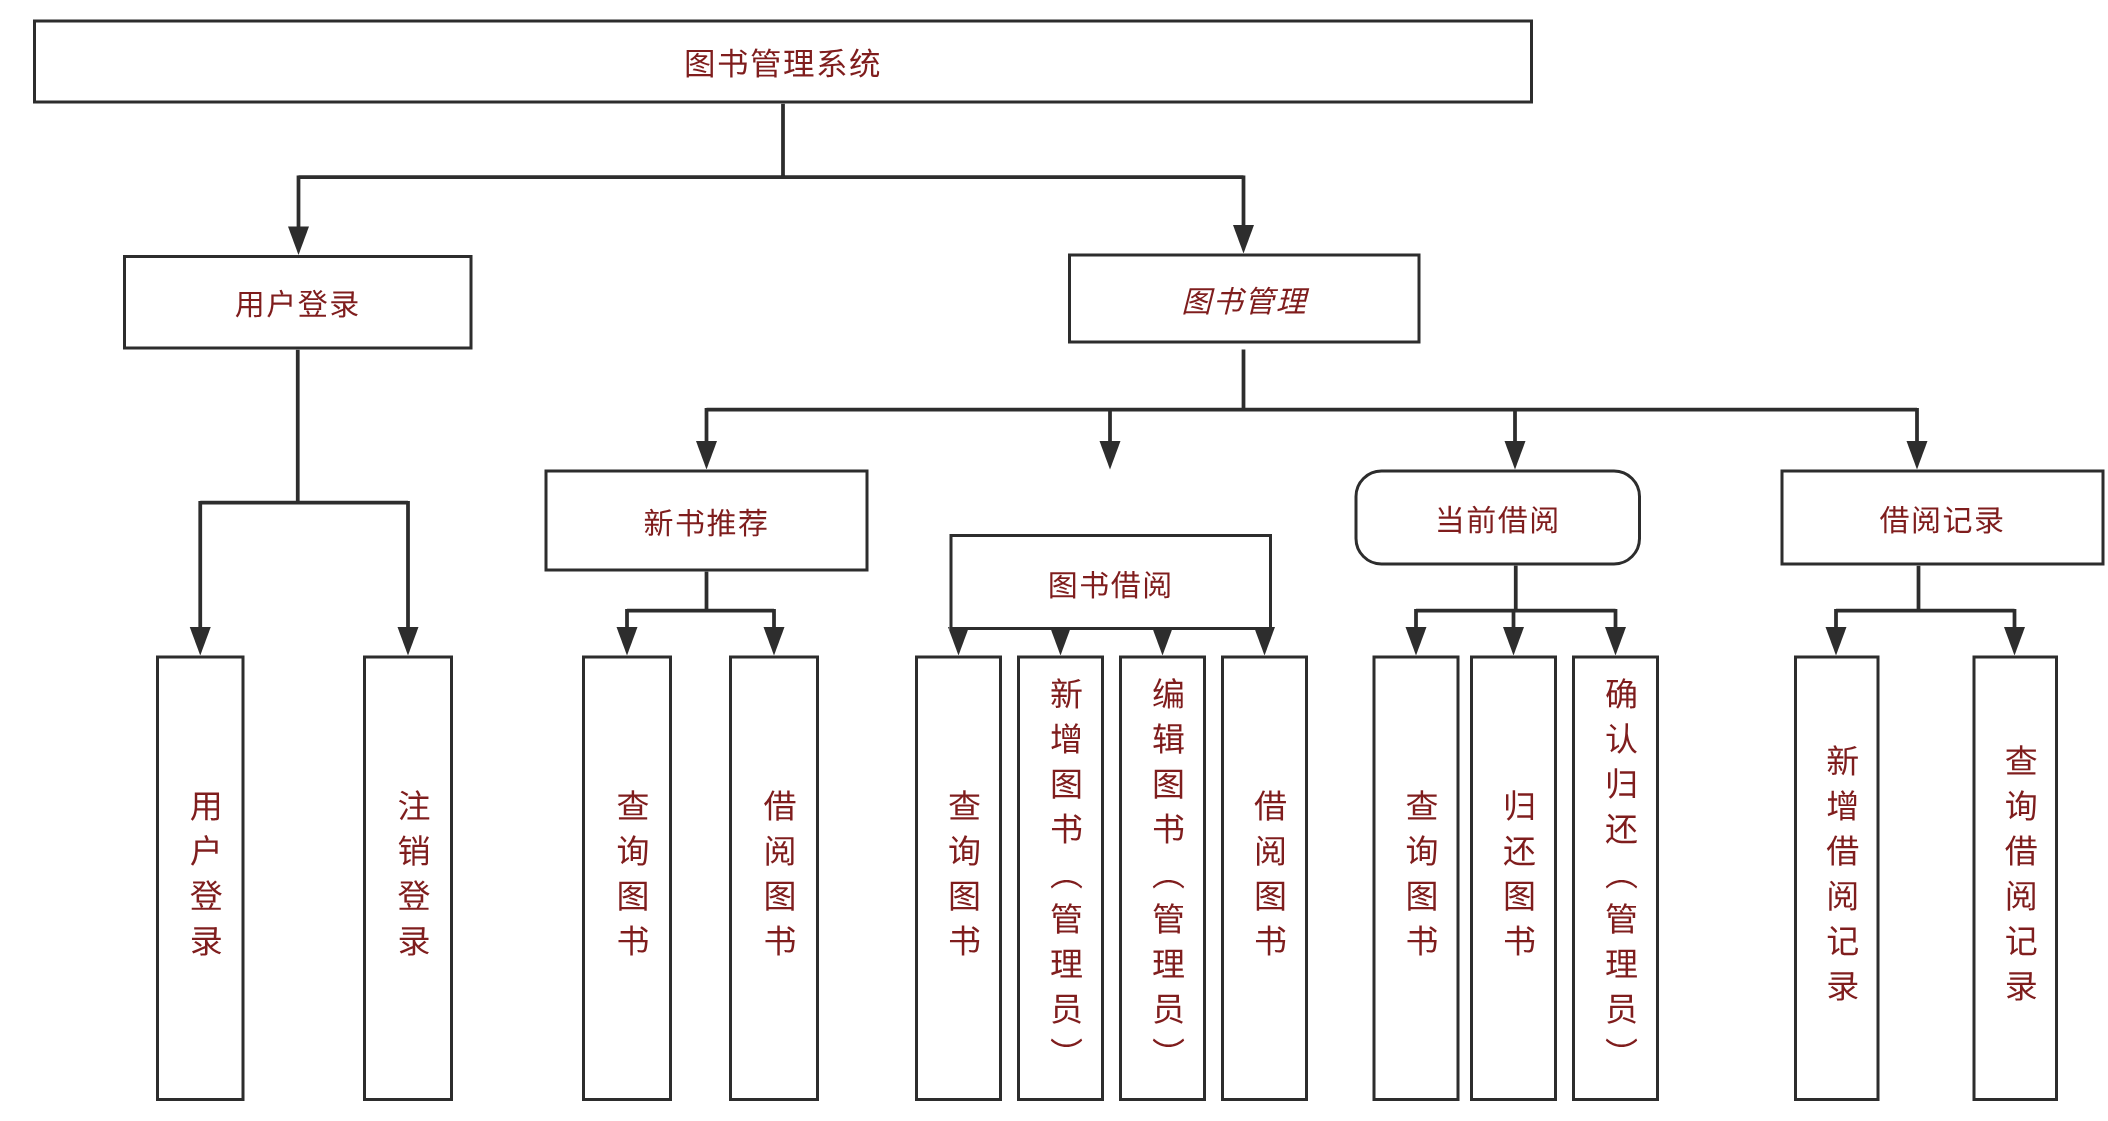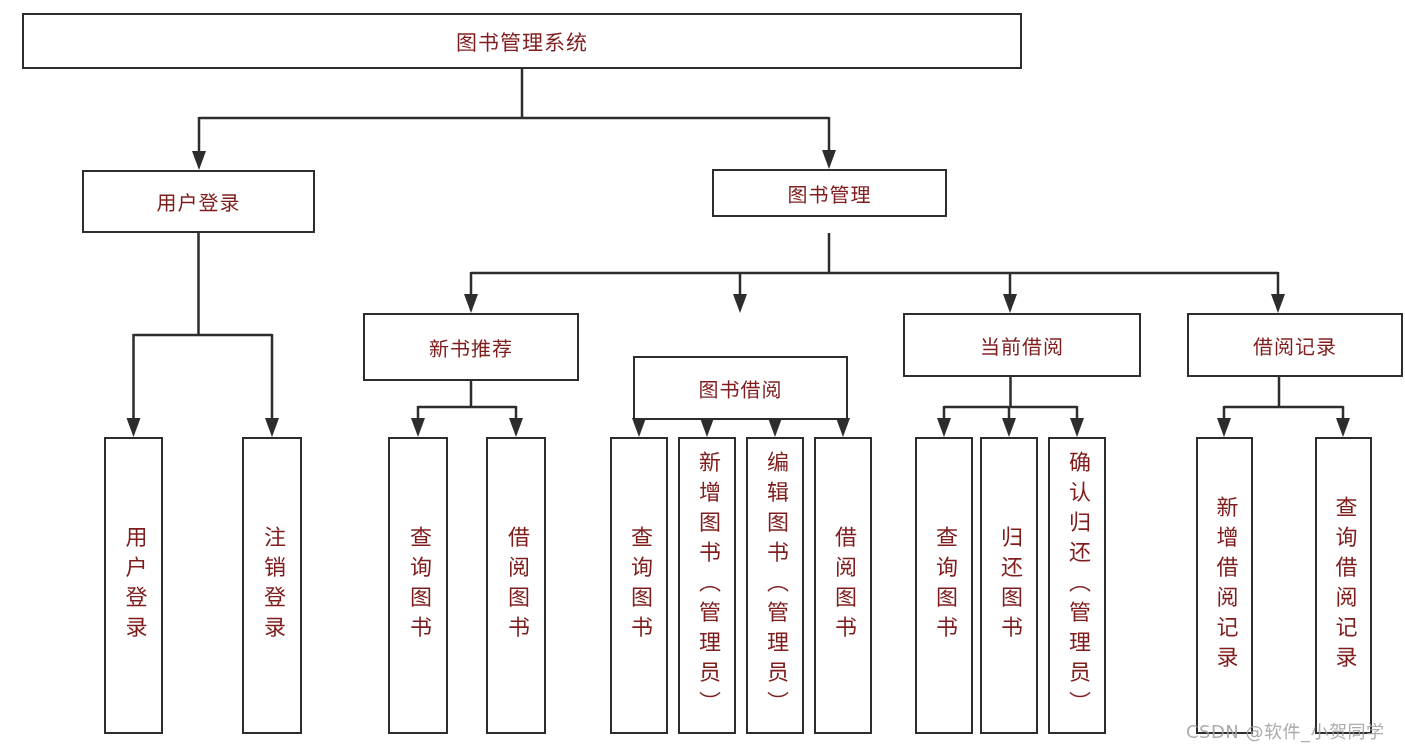--- a/index.html
+++ b/index.html
@@ -90,40 +90,39 @@
       <polygon points="1002,418 1016,418 1009,437"></polygon>
       <polygon points="1070,418 1084,418 1077,437"></polygon>
       <polygon points="1217,418 1231,418 1224,437"></polygon>
       <polygon points="1336,418 1350,418 1343,437"></polygon>
     </g>
   </svg>
 
   <div class="node hnode root" style="left:22px; top:13px; width:1000px; height:56px;">图书管理系统</div>
 
   <div class="node hnode" style="left:82px; top:170px; width:233px; height:63px;">用户登录</div>
-  <div class="node hnode" style="left:712px; top:169px; width:235px; height:48px;">图书管理</div>
+  <div class="node hnode" style="left:712px; top:169px; width:235px; height:60px;font-style:italic;">图书管理</div>
 
   <div class="node hnode" style="left:363px; top:313px; width:216px; height:68px;">新书推荐</div>
   <div class="node hnode" style="left:633px; top:313px; width:215px; height:64px;margin-top:43px;">图书借阅</div>
-  <div class="node hnode" style="left:903px; top:313px; width:238px; height:64px;">当前借阅</div>
+  <div class="node hnode" style="left:903px; top:313px; width:191px; height:64px;border-radius:18px;">当前借阅</div>
   <div class="node hnode" style="left:1171px; top:313px; width:216px; height:64px;margin-left:16px;">借阅记录</div>
 
   <div class="node leaf" style="left:104px; top:437px; width:59px; height:297px;">用户登录</div>
   <div class="node leaf" style="left:242px; top:437px; width:60px; height:297px;">注销登录</div>
 
   <div class="node leaf" style="left:388px; top:437px; width:60px; height:297px;">查询图书</div>
   <div class="node leaf" style="left:486px; top:437px; width:60px; height:297px;">借阅图书</div>
 
   <div class="node leaf" style="left:610px; top:437px; width:58px; height:297px;">查询图书</div>
   <div class="node leaf" style="left:678px; top:437px; width:58px; height:297px;">新增图书（管理员）</div>
   <div class="node leaf" style="left:746px; top:437px; width:58px; height:297px;">编辑图书（管理员）</div>
   <div class="node leaf" style="left:814px; top:437px; width:58px; height:297px;">借阅图书</div>
 
   <div class="node leaf" style="left:915px; top:437px; width:58px; height:297px;">查询图书</div>
   <div class="node leaf" style="left:980px; top:437px; width:58px; height:297px;">归还图书</div>
   <div class="node leaf" style="left:1048px; top:437px; width:58px; height:297px;">确认归还（管理员）</div>
 
   <div class="node leaf" style="left:1196px; top:437px; width:57px; height:297px;">新增借阅记录</div>
   <div class="node leaf" style="left:1315px; top:437px; width:57px; height:297px;">查询借阅记录</div>
 
-  <div class="watermark">CSDN @软件_小贺同学</div>
 
 </div>
 
 </body></html>

